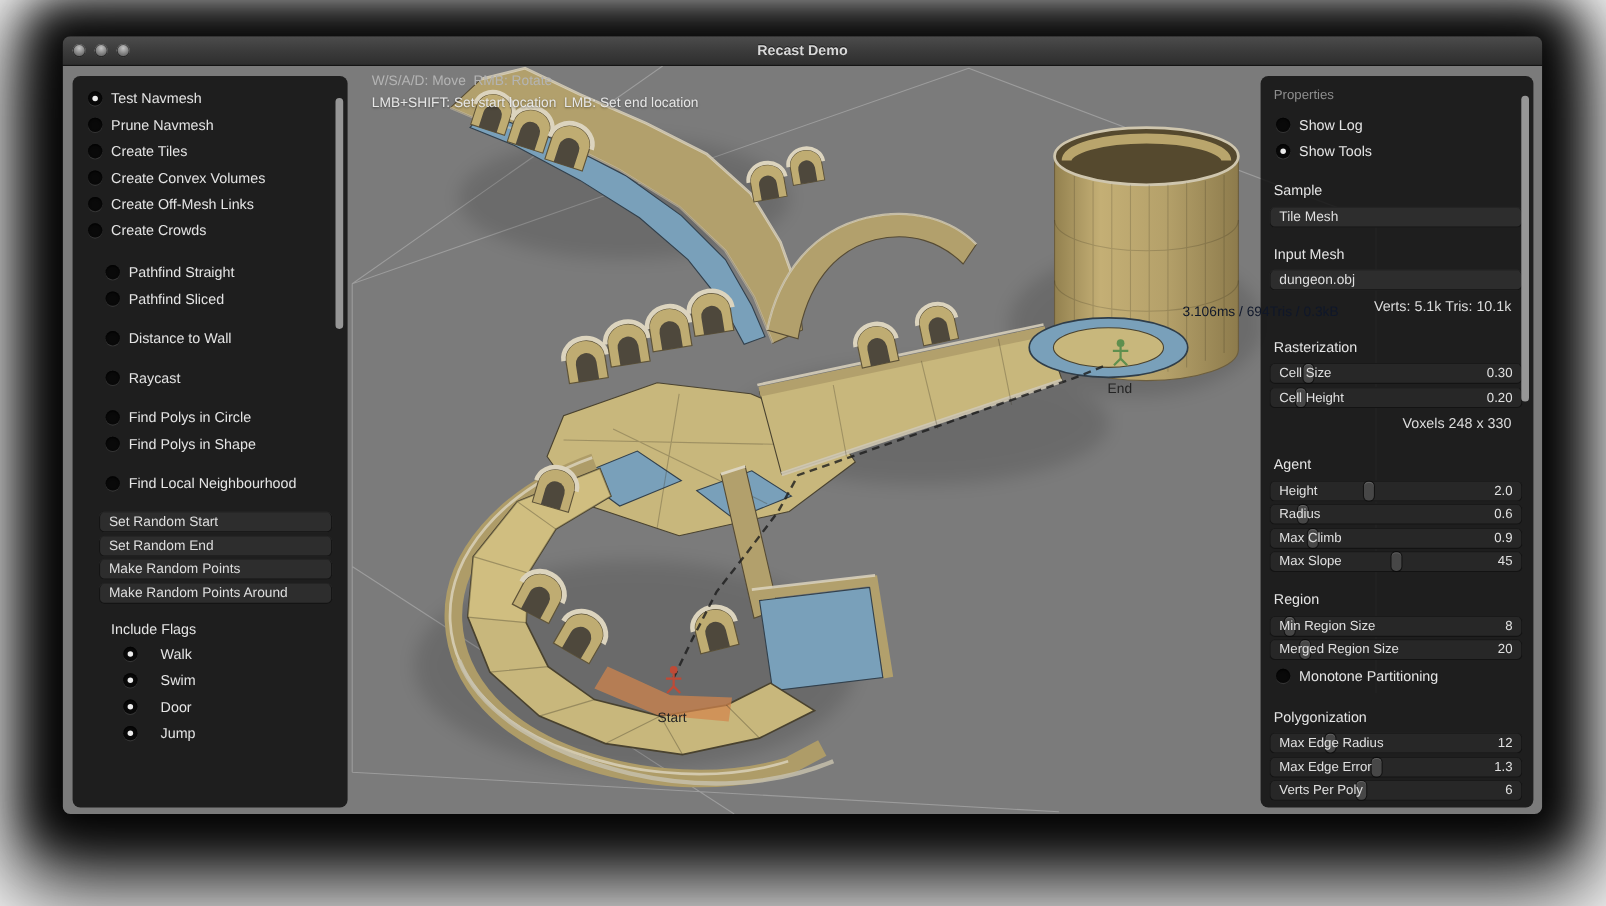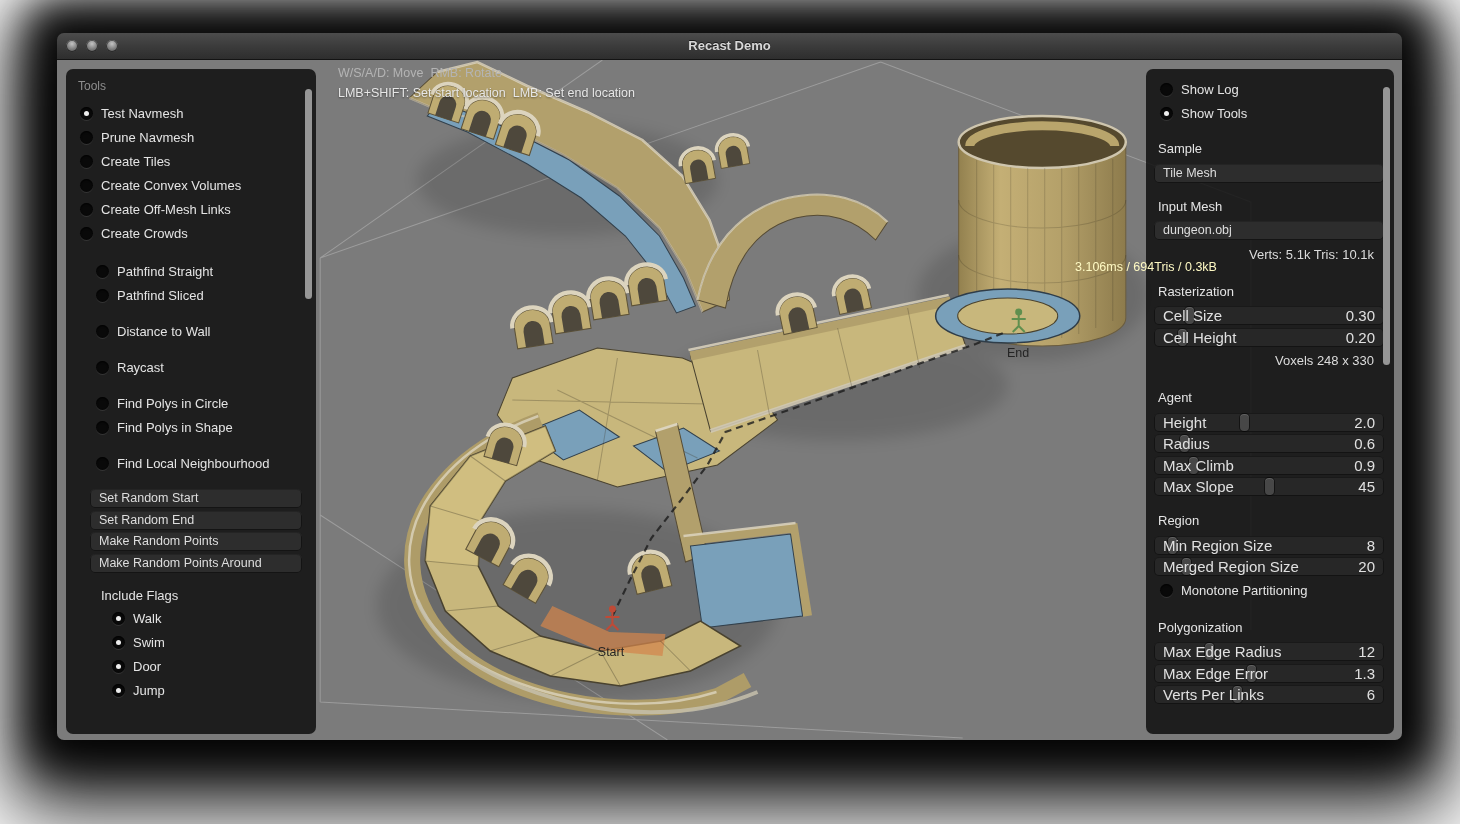--- a/index.html
+++ b/index.html
@@ -26,35 +26,35 @@
     background:radial-gradient(circle at 50% 32%,#c4c4c4,#7a7a7a 55%,#4b4b4b);
     box-shadow:inset 0 0 0 1px rgba(0,0,0,.6), inset 0 1px 1px rgba(255,255,255,.45);
   }
   .content{position:absolute;top:27px;left:0;right:0;bottom:0;background:#7b7b7b;}
   svg.scene{position:absolute;left:0;top:0;width:100%;height:100%;}
 
   
   .vtext{position:absolute;font-size:12.5px;white-space:pre;z-index:5;}
   .help1{left:281px;top:6px;color:#b4b4b4;}
   .help2{left:281px;top:26px;color:#e7e7e7;text-shadow:0 1px 2px rgba(0,0,0,.45);}
-  .stats{left:1018px;top:200px;color:#fef9c3;z-index:60;}
+  .stats{left:1018px;top:216px;color:#0f172a;z-index:60;}
   .marker-label{color:#242424;transform:translateX(-50%);z-index:4;}
   .lblStart{left:554px;top:585px;}
   .lblEnd{left:961px;top:286px;}
 
   
   .panel{
     position:absolute;top:9px;height:665px;background:rgba(14,14,14,.85);
     border-radius:7px;overflow:hidden;box-sizing:border-box;padding-top:8px;z-index:10;
   }
   .tools{left:9px;width:250px;}
   .props{left:1089px;width:248px;}
   .ptitle{color:#8e8e8e;font-size:12px;padding:2px 12px 8px;}
   .row{height:24px;display:flex;align-items:center;color:#e4e4e4;font-size:13px;}
-  .ind1{padding-left:14px;} .ind2{padding-left:30px;} .ind3{padding-left:46px;}
+  .ind1{padding-left:14px;} .ind2{padding-left:30px;} .ind3{padding-left:46px;gap:13px;}
   .gap{margin-top:12px;}
   .radio{
     width:13px;height:13px;border-radius:50%;background:#090909;flex:none;margin-right:8px;
     box-shadow:inset 0 1px 2px rgba(0,0,0,.95), 0 1px 0 rgba(255,255,255,.10);position:relative;
   }
   .radio.checked::after{
     content:"";position:absolute;left:4px;top:4px;width:5px;height:5px;border-radius:50%;background:#ececec;
   }
   .btn{
     height:19px;margin:2.5px 14px 2.5px 24px;background:#2d2d2d;border-radius:5px;
@@ -69,21 +69,21 @@
     font-size:12.5px;line-height:19px;padding-left:9px;
     box-shadow:inset 0 1px 0 rgba(255,255,255,.07), inset 0 0 0 1px rgba(0,0,0,.55);
   }
   .rtext{color:#dcdcdc;font-size:13px;height:24px;line-height:24px;text-align:right;padding-right:20px;}
   .gap12{margin-top:12px;}
   .section{margin-top:13px;}
   .sectitle{color:#e4e4e4;font-size:13px;height:24px;line-height:24px;padding-left:12px;}
   .slider{
     position:relative;height:19px;margin:2.5px 10px 2.5px 8px;background:#272727;border-radius:5px;
     box-shadow:inset 0 0 0 1px rgba(0,0,0,.5), inset 0 1px 0 rgba(255,255,255,.05);
-    color:#e0e0e0;font-size:15px;line-height:19px;display:flex;justify-content:space-between;
+    color:#e0e0e0;font-size:12px;line-height:19px;display:flex;justify-content:space-between;
     padding:0 9px;box-sizing:border-box;
   }
   .slider .handle{
     position:absolute;top:1px;bottom:1px;width:9px;border-radius:4px;background:#474747;
     box-shadow:inset 0 1px 0 rgba(255,255,255,.14), 0 0 0 1px rgba(0,0,0,.5);
   }
   .slab,.sval{position:relative;z-index:1;}
   .sb{position:absolute;right:4px;width:7px;border-radius:4px;background:rgba(185,185,185,.78);}
   .sb-tools{top:20px;height:210px;}
   .sb-props{top:18px;height:278px;}
@@ -228,21 +228,20 @@
       </g>
     </svg>
 
     <div class="vtext help1">W/S/A/D: Move  RMB: Rotate</div>
     <div class="vtext help2">LMB+SHIFT: Set start location  LMB: Set end location</div>
     <div class="vtext stats">3.106ms / 694Tris / 0.3kB</div>
     <div class="vtext marker-label lblStart">Start</div>
     <div class="vtext marker-label lblEnd">End</div>
 
     <div class="panel tools">
-      <div class="ptitle">Tools</div>
       <div id="tools-modes">
           <div class="row ind1">
             <span class="radio checked"></span>
             <span class="lab">Test Navmesh</span>
           </div>
           <div class="row ind1">
             <span class="radio"></span>
             <span class="lab">Prune Navmesh</span>
           </div>
           <div class="row ind1">
@@ -314,20 +313,21 @@
           </div>
           <div class="row ind3">
             <span class="radio checked"></span>
             <span class="lab">Jump</span>
           </div>
         </div>
       <div class="sb sb-tools"></div>
     </div>
 
     <div class="panel props">
+      <div class="ptitle">Properties</div>
       <div id="prop-toggles">
           <div class="row ind1">
             <span class="radio"></span>
             <span class="lab">Show Log</span>
           </div>
           <div class="row ind1">
             <span class="radio checked"></span>
             <span class="lab">Show Tools</span>
           </div>
         </div>
@@ -398,21 +398,21 @@
               <span class="slab">Max Edge Radius</span>
               <span class="sval">12</span>
             </div>
             <div class="slider">
               <span class="handle" style="left: calc(42% - 4px);"></span>
               <span class="slab">Max Edge Error</span>
               <span class="sval">1.3</span>
             </div>
             <div class="slider">
               <span class="handle" style="left: calc(36% - 4px);"></span>
-              <span class="slab">Verts Per Links</span>
+              <span class="slab">Verts Per Poly</span>
               <span class="sval">6</span>
             </div>
           </div>
         </div>
       <div class="sb sb-props"></div>
     </div>
 
   </div>
 </div>
 

